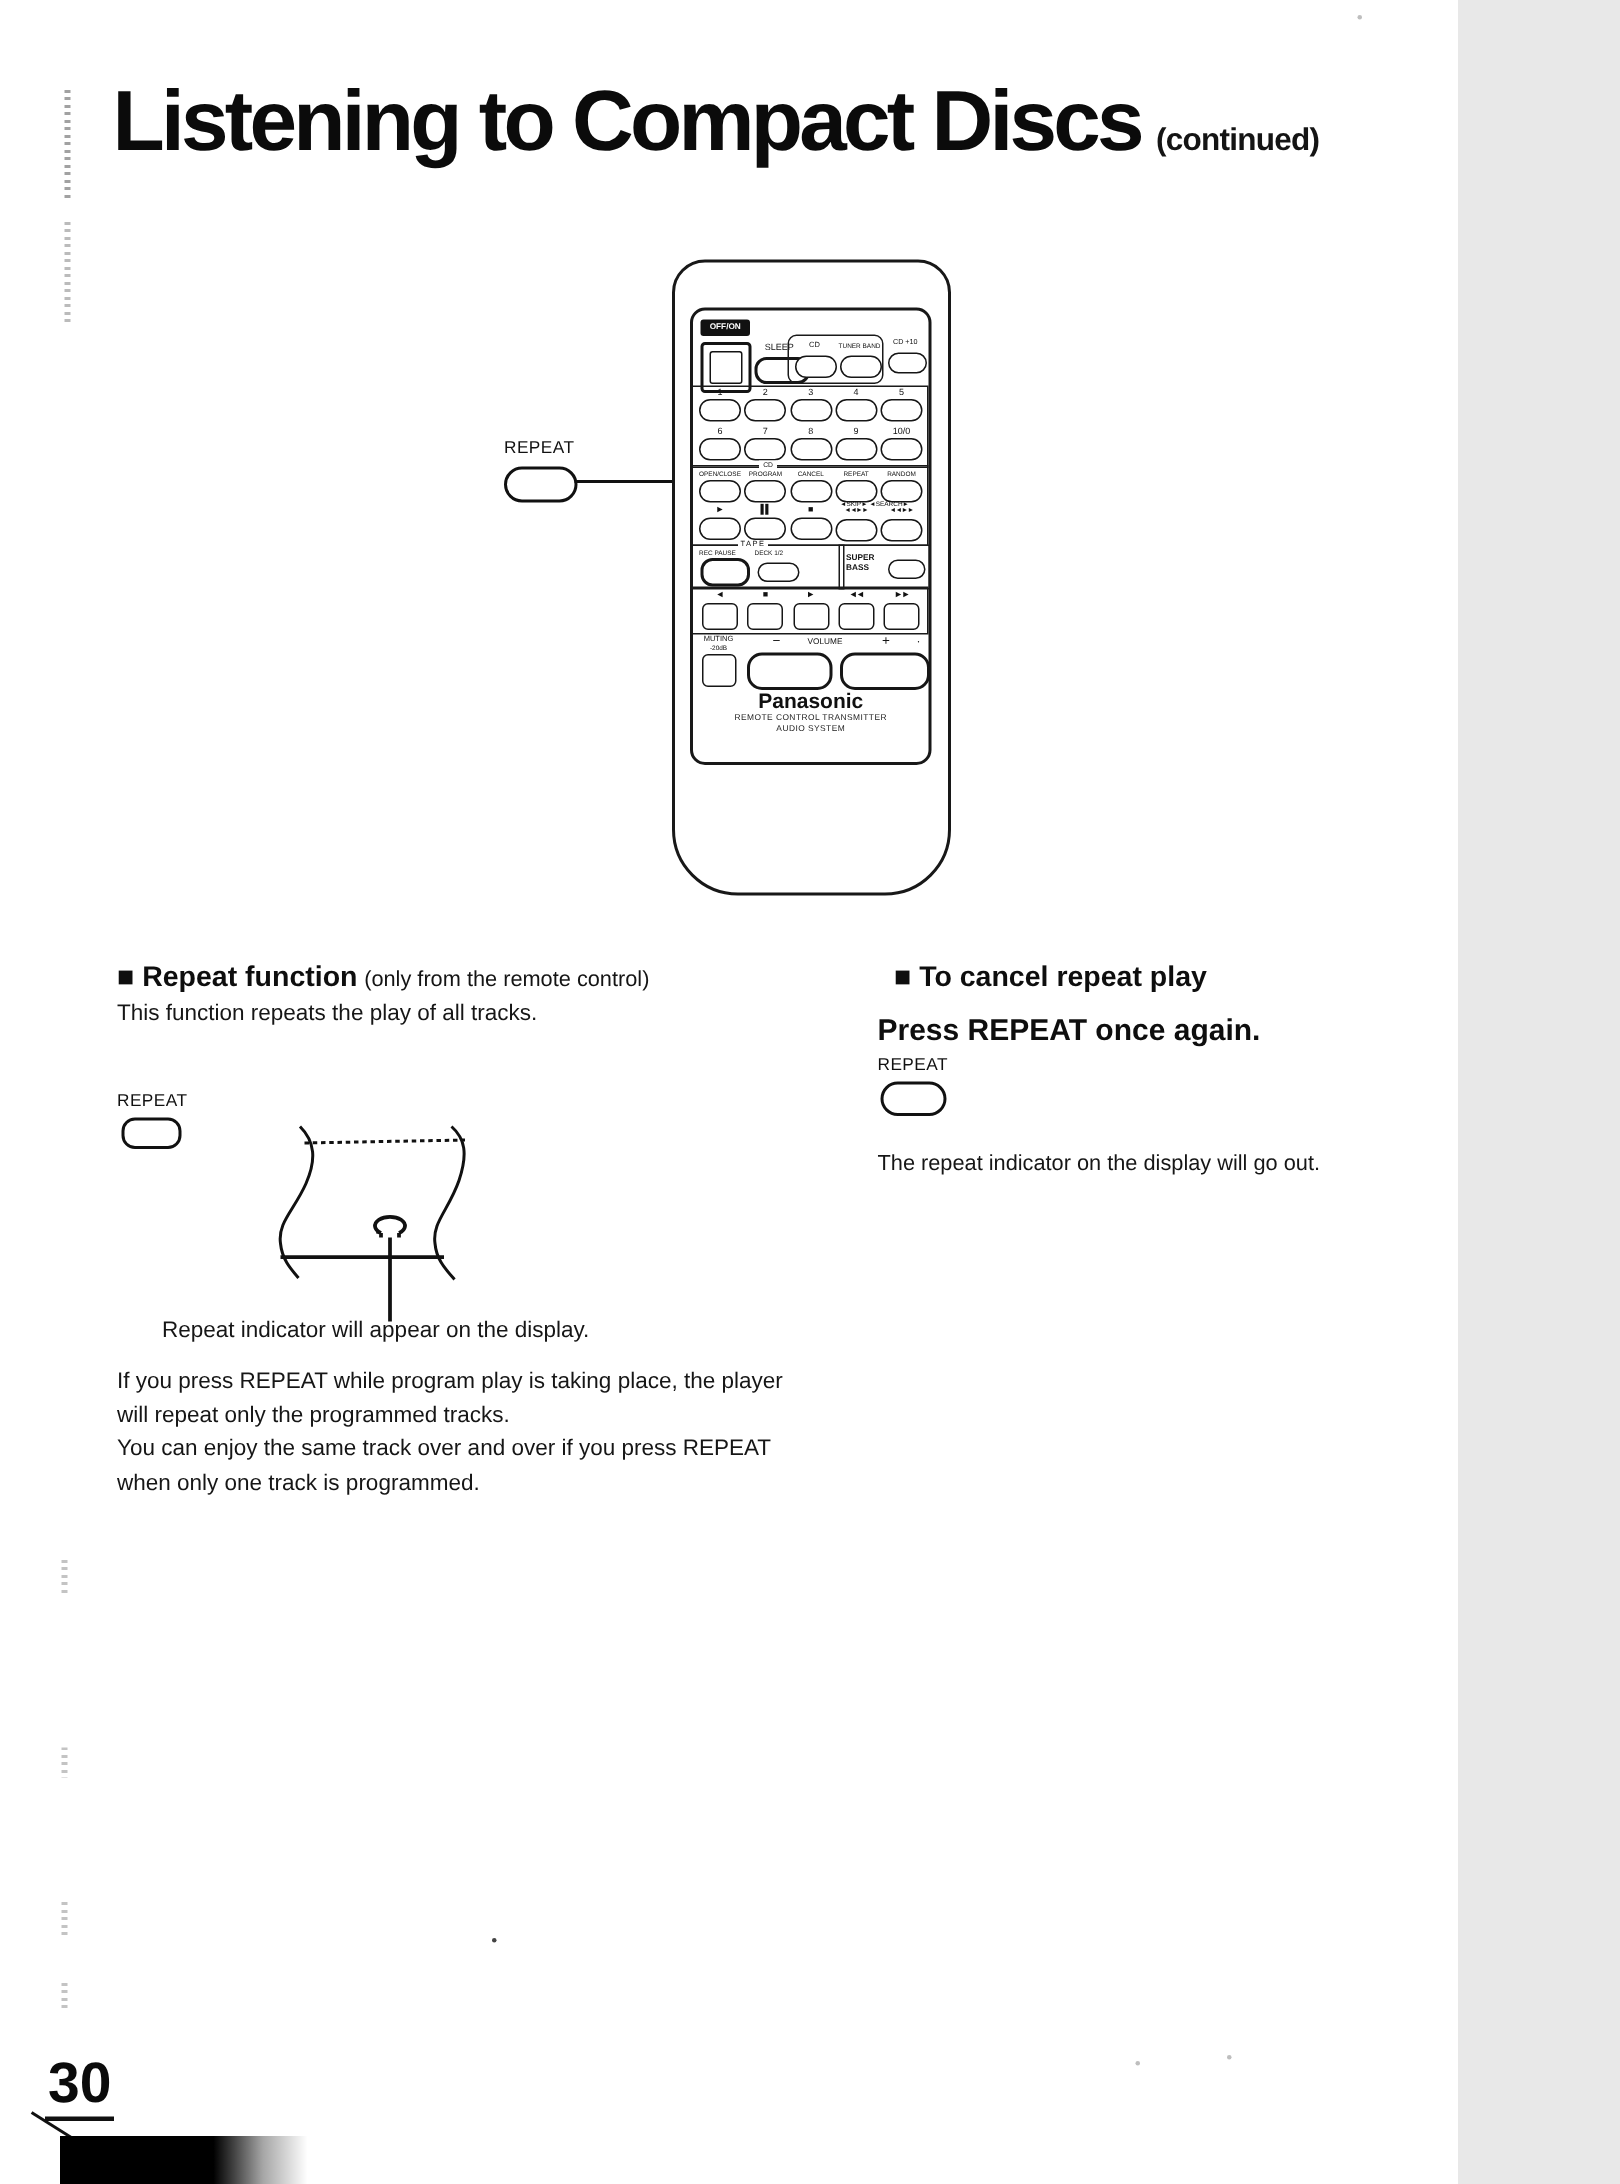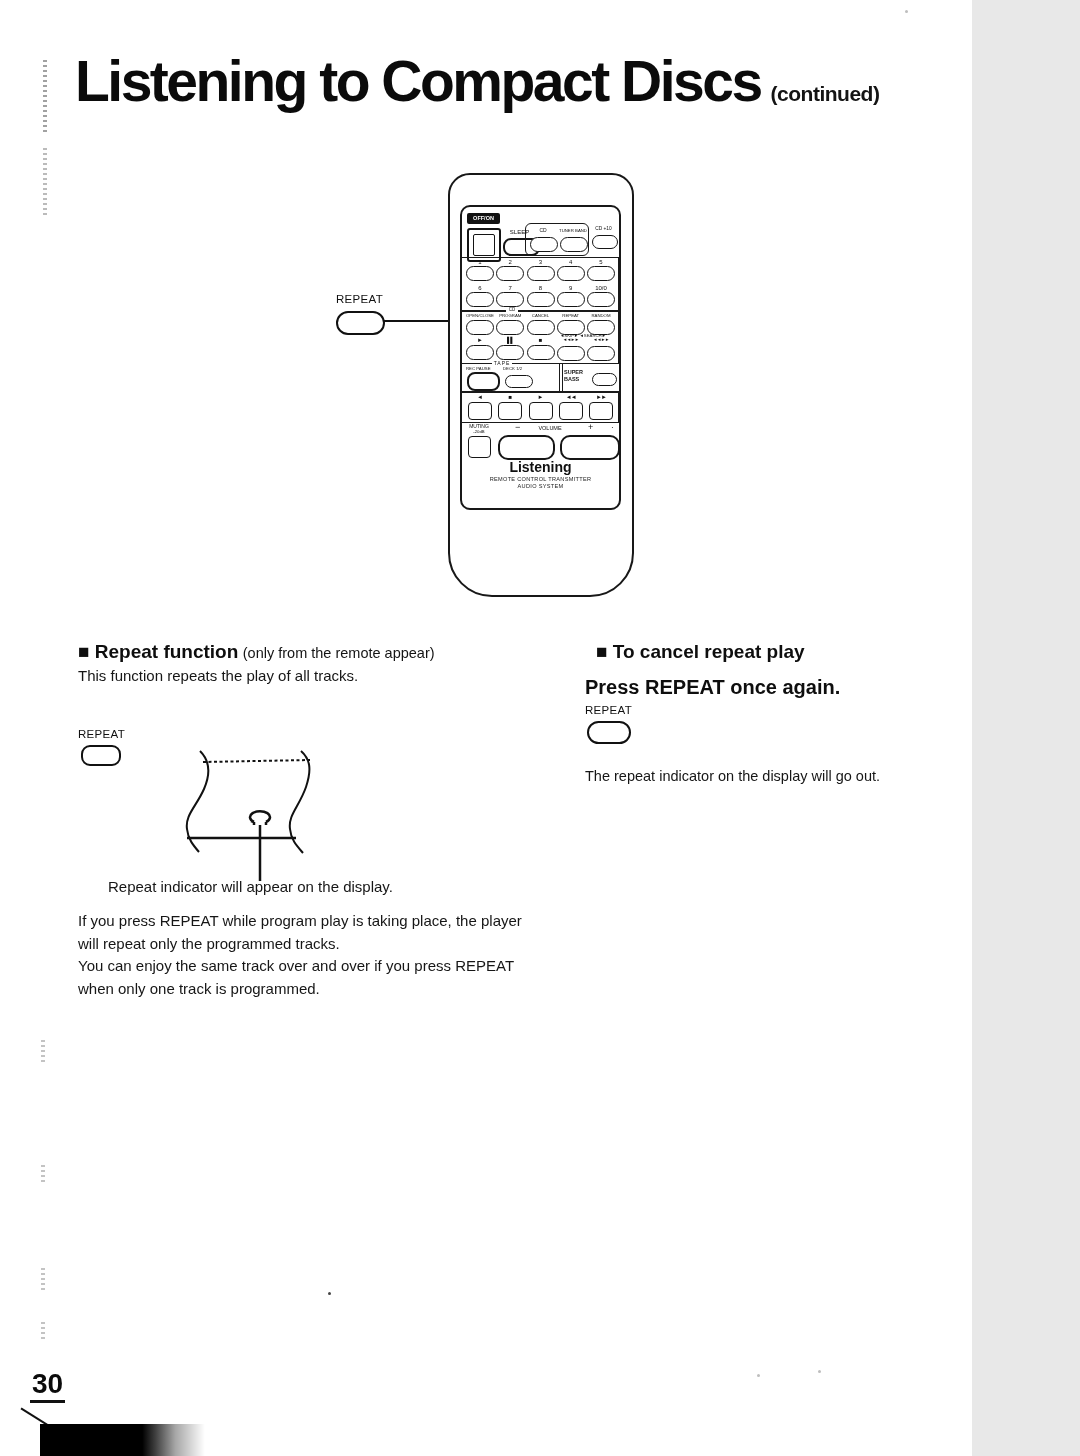--- a/index.html
+++ b/index.html
@@ -41,21 +41,21 @@
   .co-line{border-top:2.5px solid #111;}
   .repeat-lbl{font-size:11.5px;color:#111;letter-spacing:.3px;}
 
   
   .h-bold{font-size:19px;font-weight:bold;color:#0e0e0e;}
   .h-bold2{font-size:20px;font-weight:bold;color:#0e0e0e;}
   .h-normal{font-size:14.5px;font-weight:normal;}
   .body-text{font-size:15px;line-height:1.5;color:#161616;}
 
   
-  .pagenum{font-size:28px;font-weight:bold;border-bottom:3px solid #111;padding:0 2px 1px;color:#0b0b0b;}
+  .pagenum{font-size:38px;font-weight:bold;border-bottom:3px solid #111;padding:0 2px 1px;color:#0b0b0b;}
 
   .blob{background:linear-gradient(to right,#000 0 62%,rgba(0,0,0,.75) 70%,rgba(0,0,0,.35) 82%,rgba(0,0,0,0) 100%);}
   .scratch{width:40px;border-top:2px solid #111;transform:rotate(32deg);}
 </style>
 </head>
 <body>
 
 <div class="page">
 
   <div class="abs smudge" style="left:43px;top:60px;height:72px;"></div>
@@ -231,29 +231,29 @@
       <div class="abs microlabel nw" style="left:4px;top:216px;width:26px;font-size:5px;">MUTING</div>
       <div class="abs microlabel nw" style="left:7px;top:222px;width:20px;">-20dB</div>
       <div class="abs sq" style="left:6px;top:229px;width:21px;height:20px;"></div>
       <div class="abs" style="left:53px;top:215px;font-size:9px;">−</div>
       <div class="abs microlabel nw" style="left:72px;top:218px;width:32px;font-size:5.5px;">VOLUME</div>
       <div class="abs" style="left:126px;top:215px;font-size:9px;">+</div>
       <div class="abs" style="left:149px;top:216px;font-size:8px;">·</div>
       <div class="abs pill b2" style="left:36px;top:228px;width:53px;height:21px;border-radius:10px;"></div>
       <div class="abs pill b2" style="left:98px;top:228px;width:56px;height:21px;border-radius:10px;"></div>
 
-      <div class="abs brand" style="left:0;right:0;top:252px;">Listening</div>
+      <div class="abs brand" style="left:0;right:0;top:252px;">Panasonic</div>
       <div class="abs brandsub" style="left:0;right:0;top:269px;">REMOTE CONTROL TRANSMITTER</div>
       <div class="abs brandsub" style="left:0;right:0;top:276px;">AUDIO SYSTEM</div>
     </div>
   </div>
 
   <div class="abs nw" style="left:78px;top:641px;">
     <span class="h-bold">■ Repeat function</span>
-    <span class="h-normal">(only from the remote appear)</span>
+    <span class="h-normal">(only from the remote control)</span>
   </div>
   <div class="abs body-text nw" style="left:78px;top:665px;text-align:right;">This function repeats the play of all tracks.</div>
   <div class="abs repeat-lbl" style="left:78px;top:728px;">REPEAT</div>
   <div class="abs co-oval" style="left:81px;top:745px;width:36px;height:17px;border-width:2px;border-radius:9px;"></div>
 
   <svg class="abs" style="left:170px;top:745px;" width="150" height="140" viewBox="0 0 150 140">
     <path d="M33,17 L140,15" stroke="#111" stroke-width="2" stroke-dasharray="3,2.5" fill="none"></path>
     <path d="M30,6 C40,16 41,28 34,44 C26,62 15,70 17,84 C18,94 23,100 29,107" stroke="#111" stroke-width="2" fill="none"></path>
     <path d="M131,6 C140,14 142,24 136,42 C129,62 118,70 120,84 C121,95 127,101 133,108" stroke="#111" stroke-width="2" fill="none"></path>
     <line x1="17" y1="93" x2="126" y2="93" stroke="#111" stroke-width="2.5"></line>

